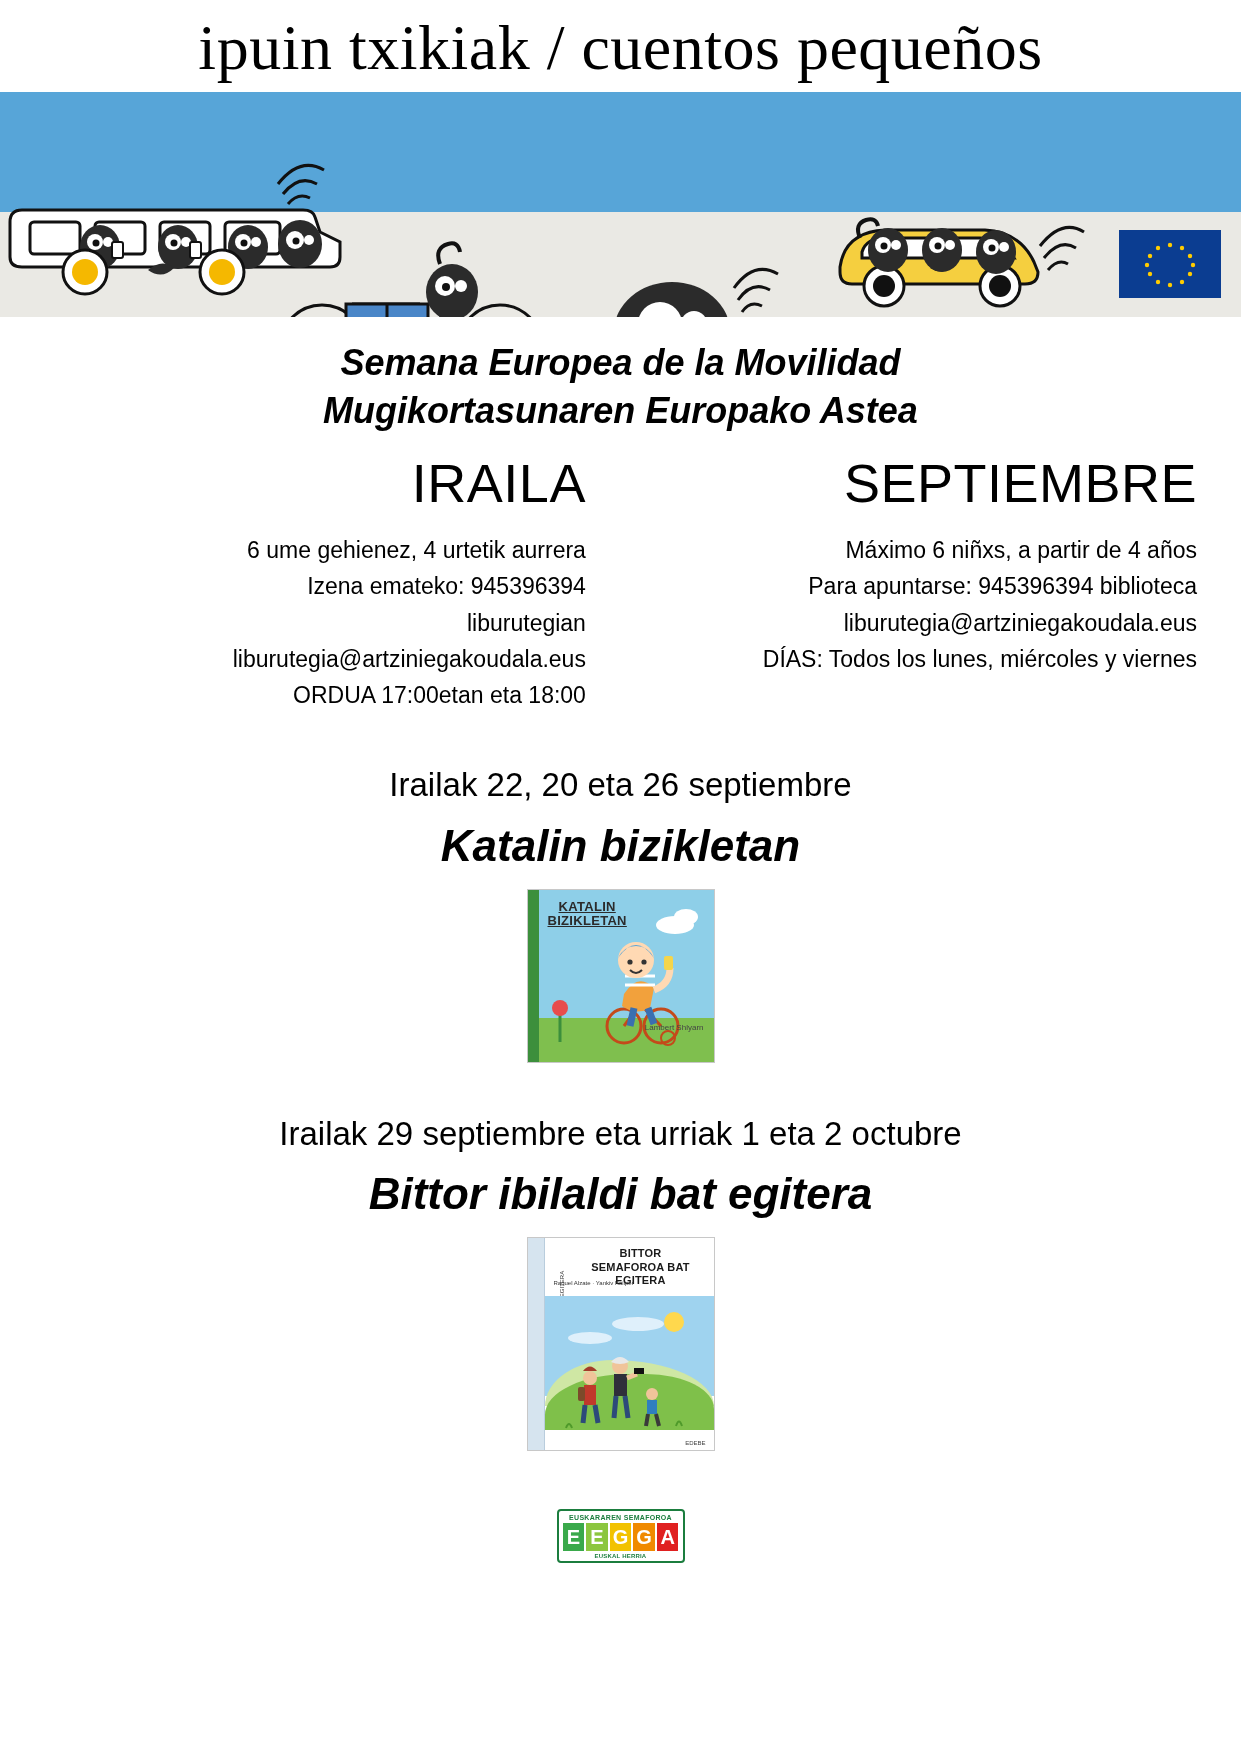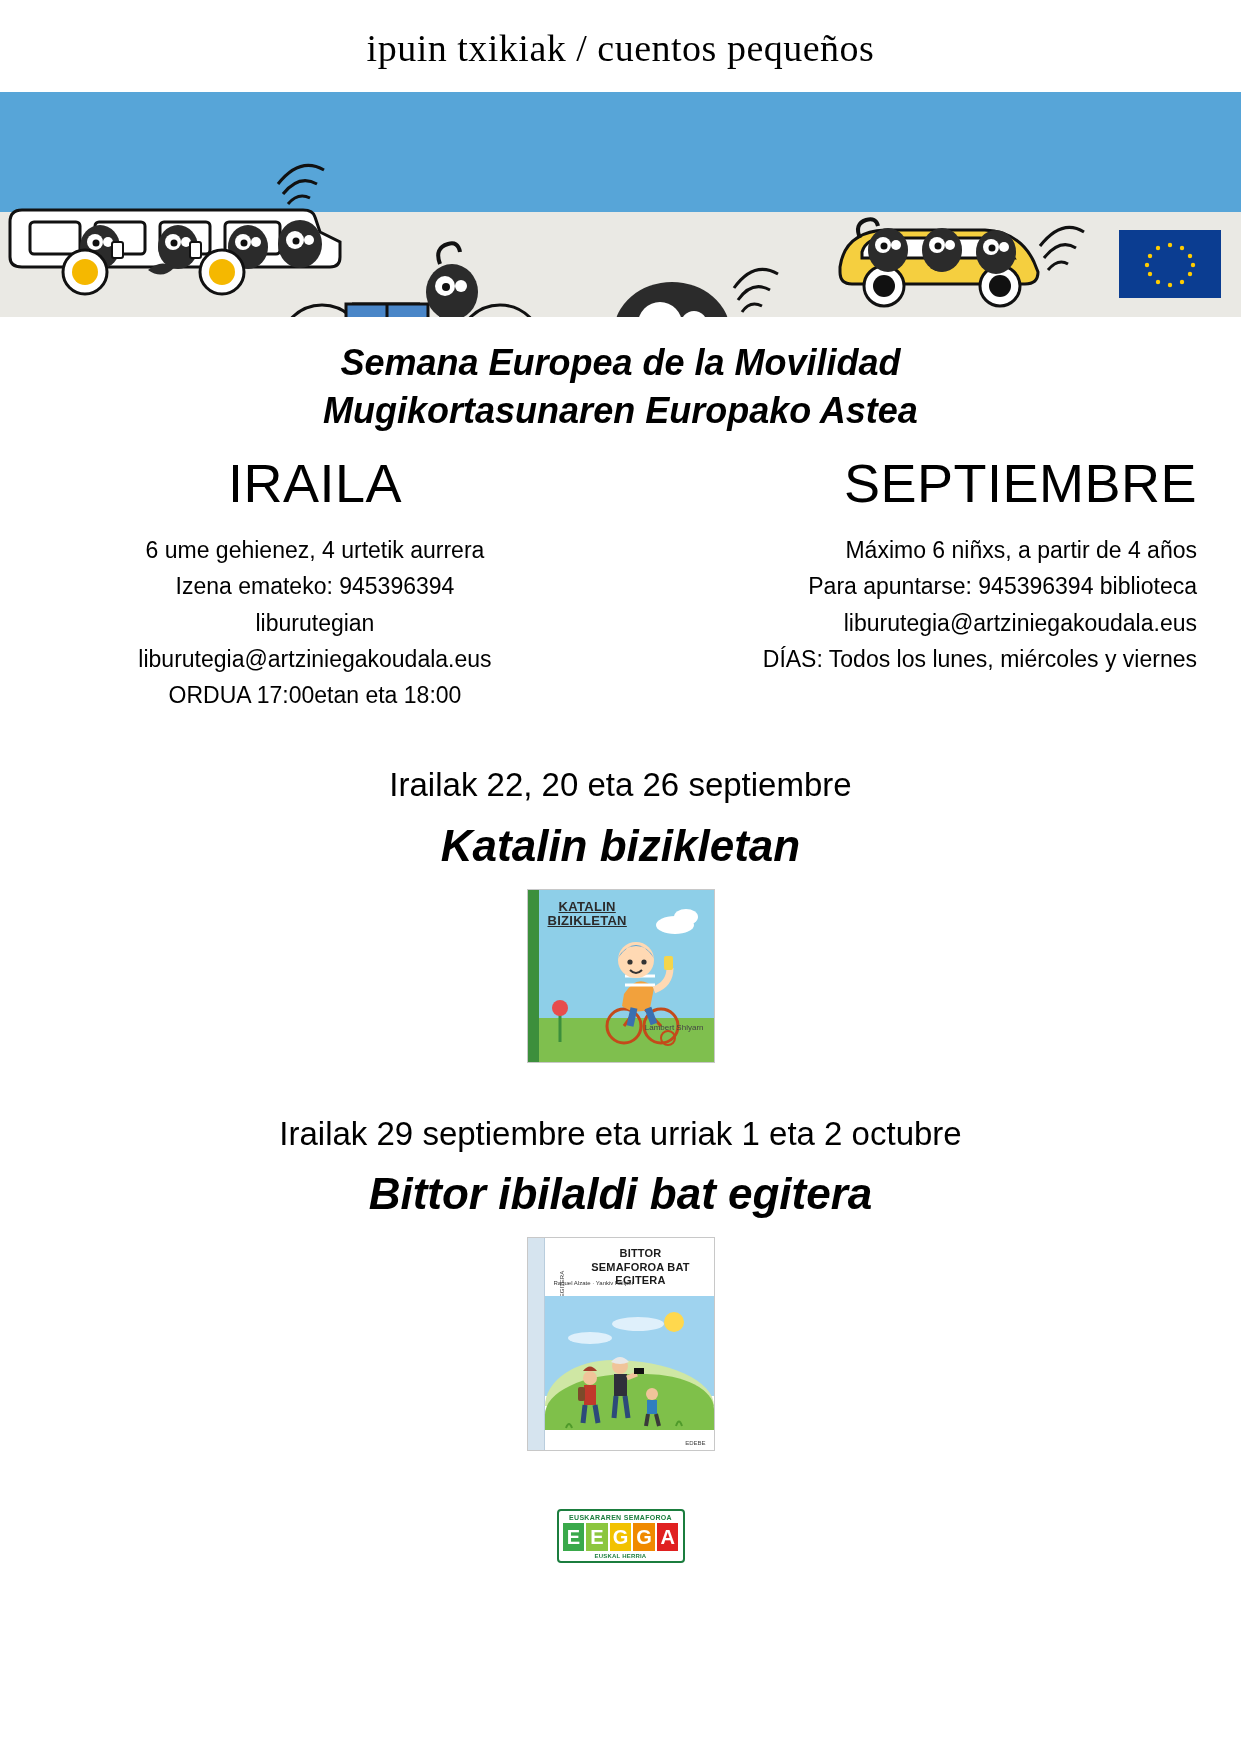--- a/index.html
+++ b/index.html
@@ -26,21 +26,21 @@
   .title-bar {
     height: 92px;
     display: flex;
     align-items: center;
     justify-content: center;
     padding-top: 4px;
     box-sizing: border-box;
   }
   .title-bar .title {
     font-family: "Liberation Serif", serif;
-    font-size: 38px;
+    font-size: 64px;
     letter-spacing: 0.5px;
     white-space: nowrap;
     text-align: center;
   }
 
   
   .banner {
     position: relative;
     width: 1241px;
     height: 225px;
@@ -93,21 +93,21 @@
   .two-col {
     display: flex;
     justify-content: space-between;
     margin-top: 18px;
     padding: 0 44px;
     box-sizing: border-box;
   }
   .col {
     width: 47%;
   }
-  .col-left { text-align: center; }
+  .col-left { text-align: right; }
   .col-right { text-align: right; }
   .col h2 {
     margin: 0 0 18px 0;
     font-size: 54px;
     font-weight: normal;
     letter-spacing: 0.5px;
   }
   .col .line {
     font-size: 23px;
     line-height: 1.58;

